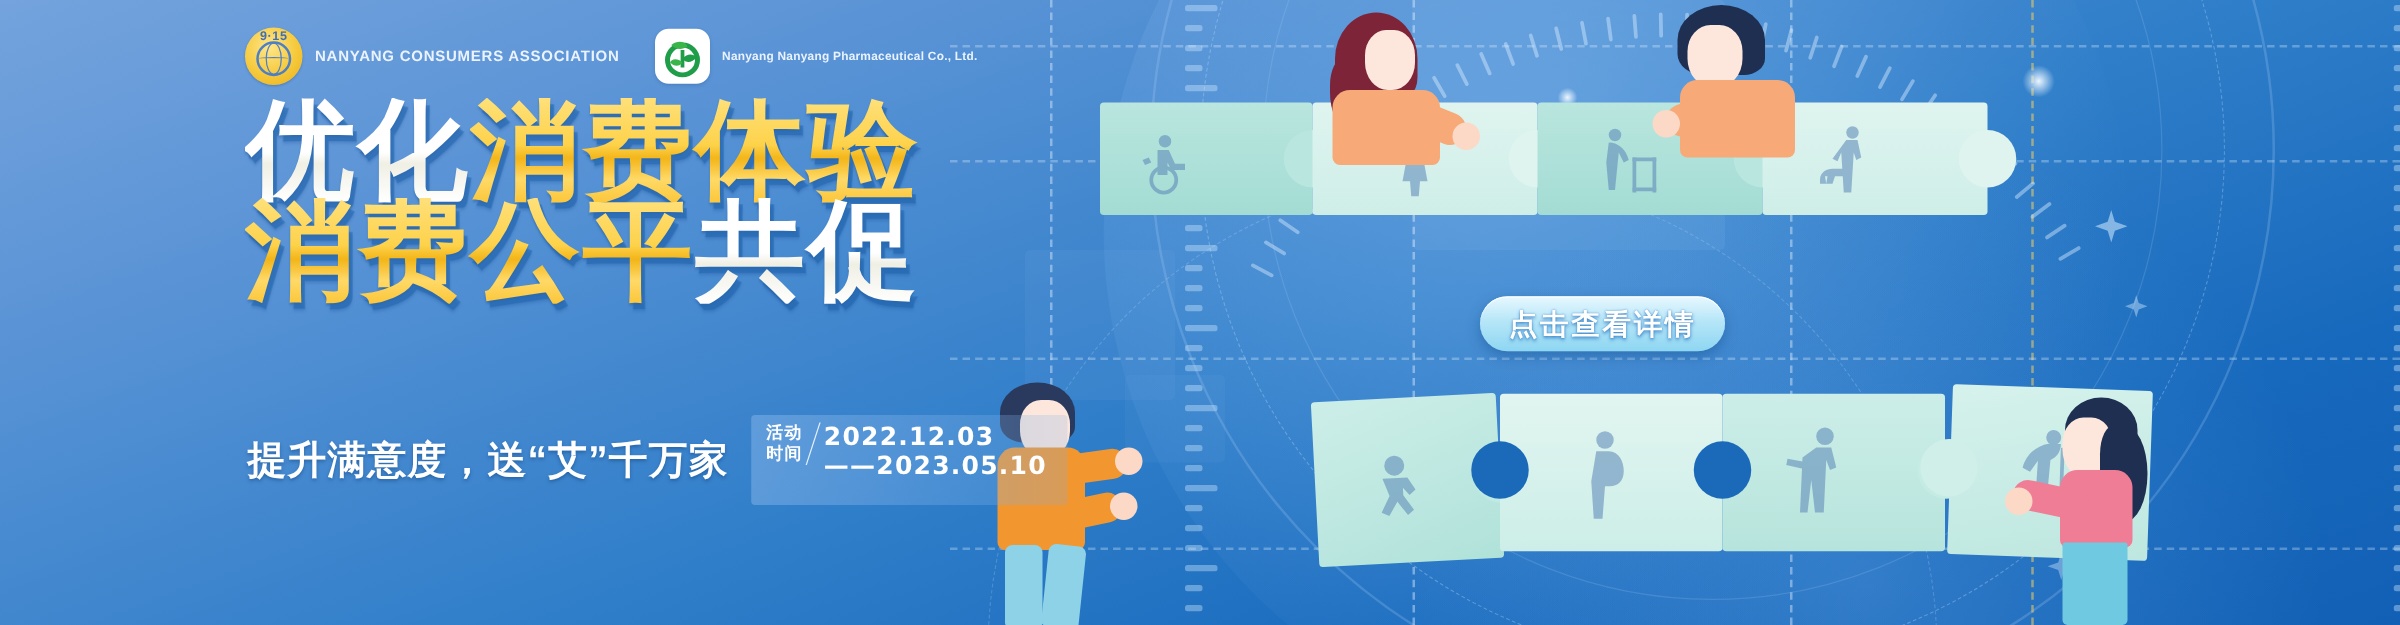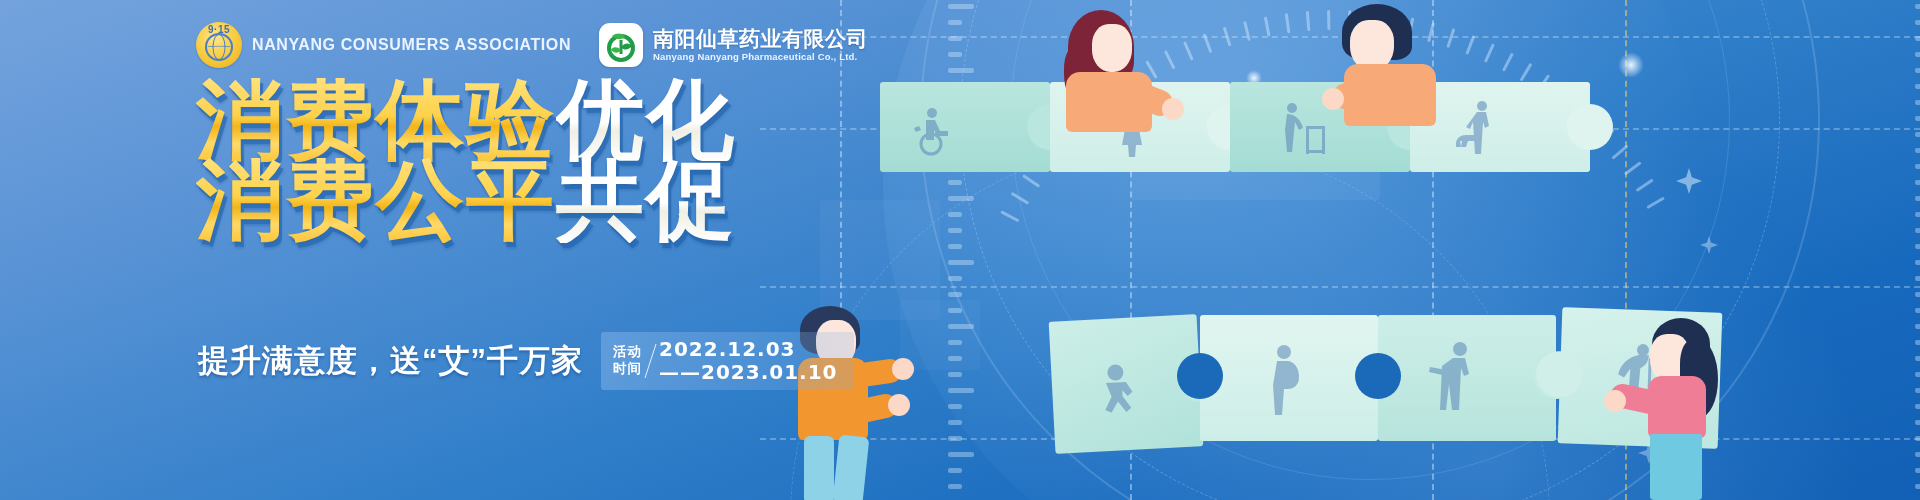--- a/index.html
+++ b/index.html
@@ -79,21 +79,21 @@
   }
   .mark315 .globe:before{ width:11px; height:24px; }
   .mark315 .globe:after{ width:24px; height:0; height:2px; border-width:1.4px 0 0 0; }
   .mark315 .n315{
     position:absolute; left:0; right:0; top:2px; text-align:center;
     font-size:10px; font-weight:bold; color:#3f6fb4; letter-spacing:.5px;
   }
 
   .logo-txt-cn{ color:#ffffff; font-size:29px; font-weight:bold; line-height:1.05; letter-spacing:1px;
     text-shadow:0 1px 2px rgba(12,60,120,.35); white-space:nowrap; }
-  .logo-txt-en{ color:#eaf3ff; font-size:16px; font-weight:bold; letter-spacing:.6px; white-space:nowrap; }
+  .logo-txt-en{ color:#eaf3ff; font-size:12px; font-weight:bold; letter-spacing:.6px; white-space:nowrap; }
 
   .mark-leaf{
     width:44px; height:44px; border-radius:11px; background:#ffffff; flex:none;
     position:relative; display:flex; align-items:center; justify-content:center;
     box-shadow:0 1px 3px rgba(10,50,100,.22);
   }
 
   .logo2 .logo-txt-cn{ font-size:21px; letter-spacing:.5px; }
   .logo2 .logo-txt-en{ font-size:9.5px; letter-spacing:.2px; }
 
@@ -123,23 +123,23 @@
     font-size:30px; font-weight:bold; color:#ffffff; letter-spacing:1.5px; white-space:nowrap;
     text-shadow:0 2px 3px rgba(12,60,120,.45);
   }
 
   .tagrow{ position:absolute; left:198px; top:332px; display:flex; align-items:center; gap:18px; }
   .tagline{
     font-size:31px; font-weight:bold; color:#ffffff; letter-spacing:1px; white-space:nowrap;
     text-shadow:0 2px 3px rgba(12,60,120,.45);
   }
   .datebox{
-    display:flex; align-items:center; gap:8px;
+    display:flex; gap:8px;
     background:linear-gradient(90deg, rgba(126,176,231,.55), rgba(126,176,231,.22));
-    padding:6px 16px 6px 12px; border-radius:3px;
+    padding:6px 16px 20px 12px; border-radius:3px;
   }
   .date-label{
     font-size:13.5px; font-weight:bold; color:#ffffff; line-height:1.25; letter-spacing:1px; white-space:nowrap;
   }
   .date-slash{ width:1px; height:34px; background:rgba(255,255,255,.85); transform:skewX(-18deg); }
   .date-vals{ font-size:20px; font-weight:bold; color:#ffffff; line-height:1.15; letter-spacing:1px; white-space:nowrap;
     font-family:"DejaVu Sans","Liberation Sans",sans-serif; }
 
   
   .piece{ position:absolute; border-radius:3px; }
@@ -448,20 +448,23 @@
       <div class="hair" style="left:20px;top:0;width:58px;height:52px;background:#1f2f52;border-radius:50% 50% 28% 34%;"></div>
       <div class="face" style="left:18px;top:16px;width:40px;height:48px;"></div>
       <div class="hair" style="left:48px;top:22px;width:38px;height:78px;background:#1f2f52;border-radius:30% 50% 50% 40%;"></div>
       <div class="body" style="left:16px;top:58px;width:58px;height:62px;background:#ef7d95;"></div>
       <div class="arm" style="left:-22px;top:70px;width:62px;height:24px;background:#ef7d95;transform:rotate(12deg);"></div>
       <div class="hand" style="left:-28px;top:72px;width:22px;height:22px;"></div>
       <div class="leg" style="left:18px;top:116px;width:52px;height:66px;background:#6fc9e0;border-radius:2px 2px 4px 4px;"></div>
     </div>
   </div>
 
+  <div class="cta">
+    <span>点击查看详情</span>
+  </div>
 
   <div class="content">
 
     <div class="logos">
 
       <div class="logo-unit">
         <div class="mark315">
           <div class="n315">9·15</div>
           <div class="globe"></div>
         </div>
@@ -474,46 +477,45 @@
         <div class="mark-leaf">
           <svg width="34" height="34" viewBox="0 0 34 34">
             <circle cx="17" cy="20" r="12" fill="none" stroke="#1f9d48" stroke-width="4"></circle>
             <path d="M8 8c5-4 11-3 13 1-4 3-9 3-13-1z" fill="#39b54a"></path>
             <path d="M17 12v14" stroke="#1f9d48" stroke-width="3" fill="none"></path>
             <path d="M17 19c4-5 9-4 11-1-3 4-8 5-11 1z" fill="#1f9d48"></path>
             <path d="M17 22c-4-4-9-3-10 0 3 3 7 4 10 0z" fill="#39b54a"></path>
           </svg>
         </div>
         <div>
-          <div class="logo-txt-cn">南阳仙草药业有限公司</div>
           <div class="logo-txt-en">Nanyang Nanyang Pharmaceutical Co., Ltd.</div>
         </div>
       </div>
     </div>
 
     <div class="headline">
       <div class="hl-line">
+        <span class="hl white">优化</span>
         <span class="hl gold">消费体验</span>
-        <span class="hl white">优化</span>
       </div>
       <div class="hl-line">
         <span class="hl gold">消费公平</span>
         <span class="hl white">共促</span>
       </div>
     </div>
 
 
     <div class="tagrow">
       <div class="tagline">提升满意度，送“艾”千万家</div>
       <div class="datebox">
         <div class="date-label">
           <div>活动</div>
           <div>时间</div>
         </div>
         <div class="date-slash"></div>
         <div class="date-vals">
           <div>2022.12.03</div>
-          <div>——2023.01.10</div>
+          <div>——2023.05.10</div>
         </div>
       </div>
     </div>
   </div>
 </div>
 
 </body></html>

